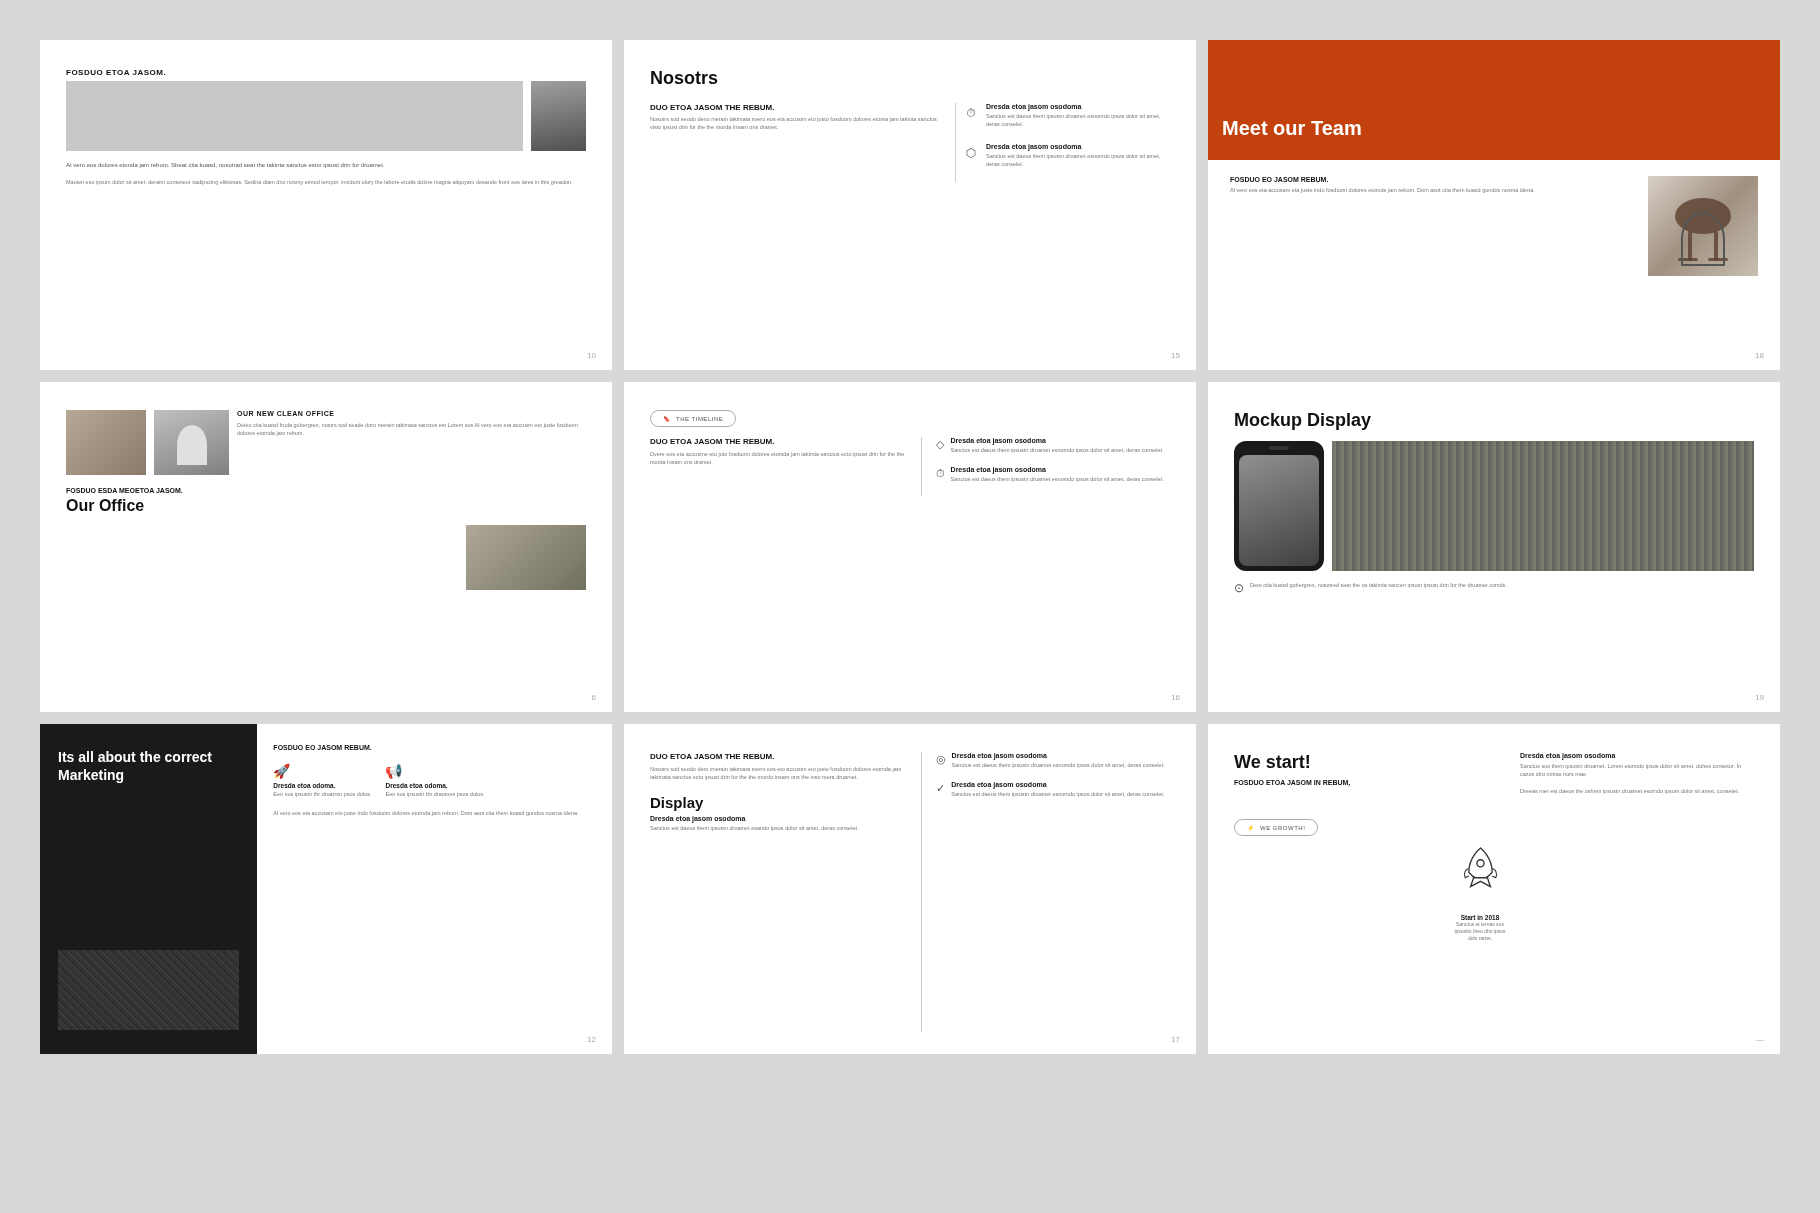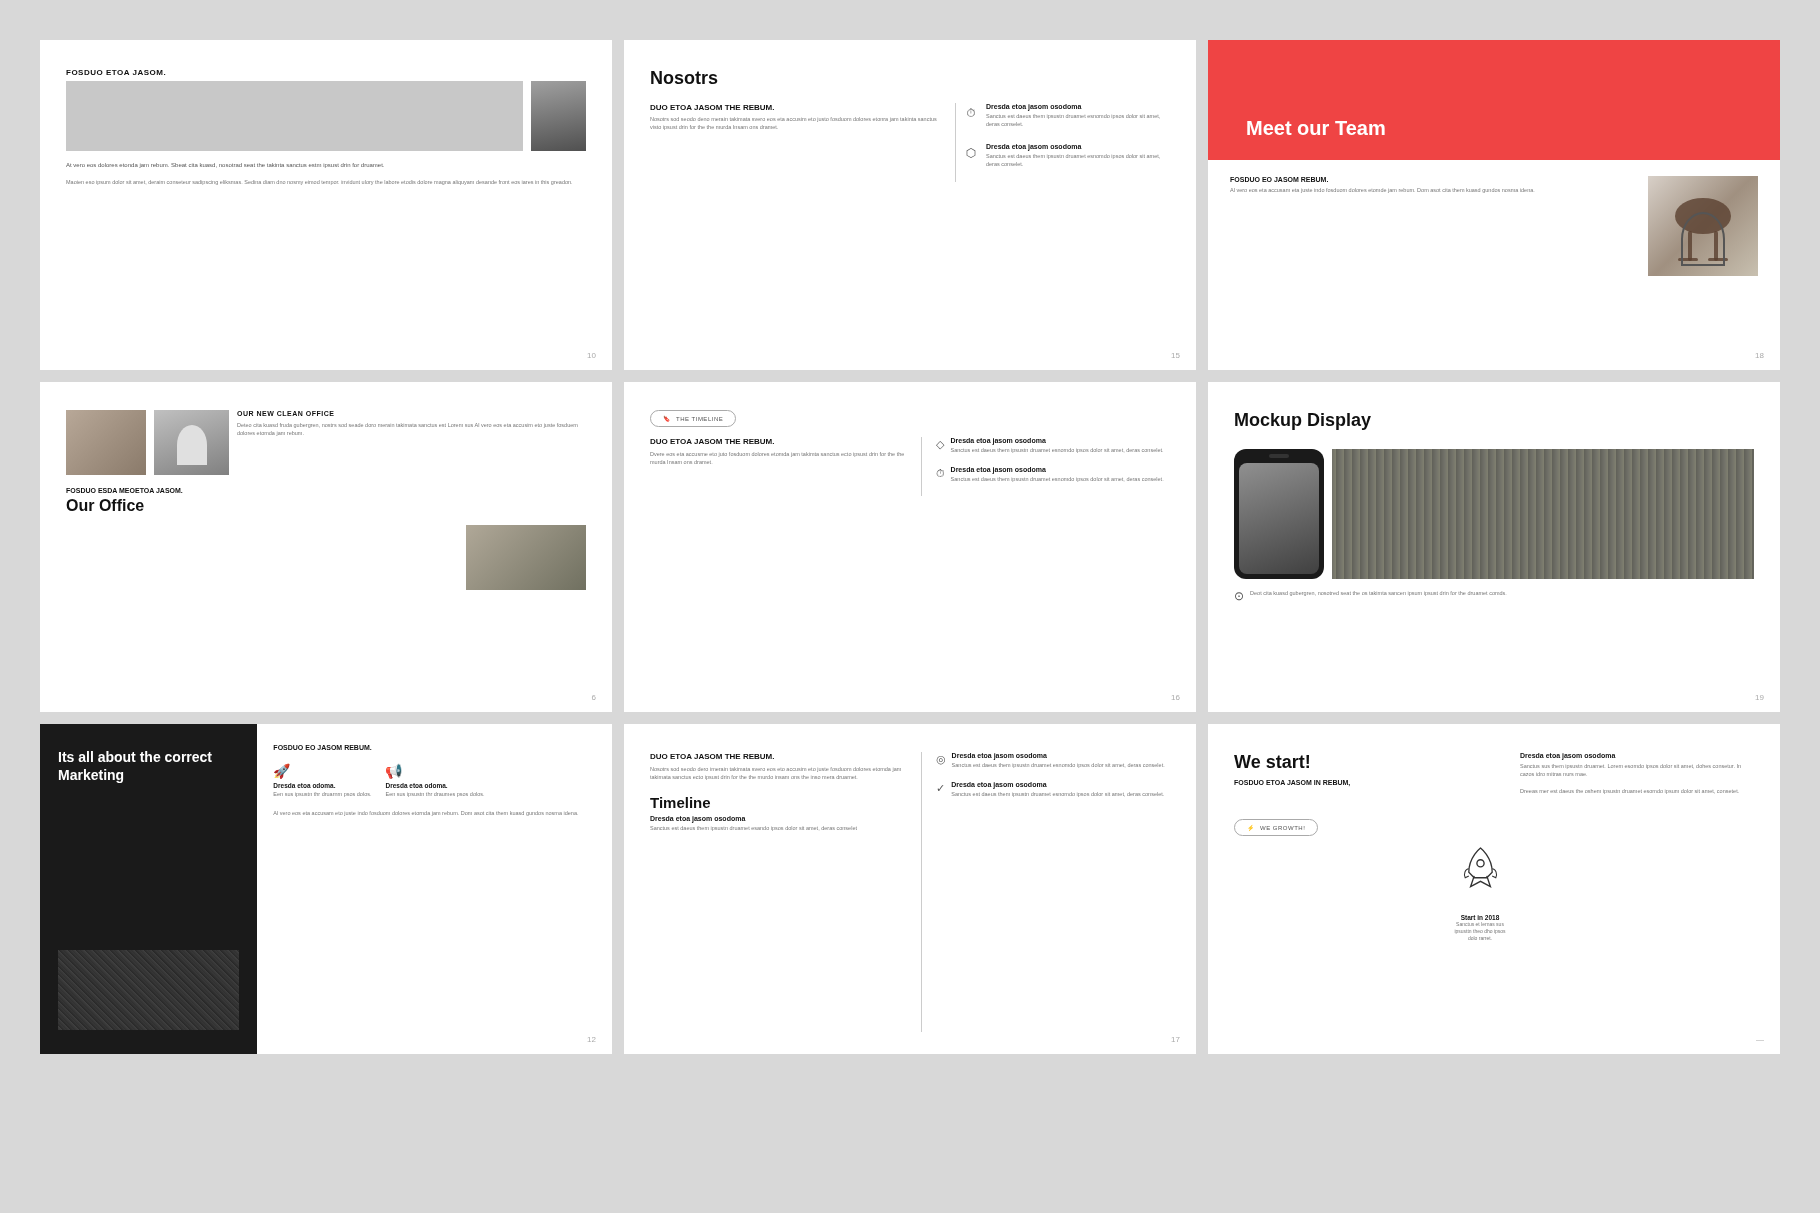--- a/index.html
+++ b/index.html
@@ -139,22 +139,22 @@
       align-self: stretch;
     }
 
     
     .slide-3 {
       padding: 0;
       display: flex;
       flex-direction: column;
     }
     .slide-3-top {
-      background: #ef4444;
-      padding: 24px 22px 20px 38px;
+      background: #c2410c;
+      padding: 24px 22px 20px 14px;
       min-height: 120px;
       display: flex;
       flex-direction: column;
       justify-content: flex-end;
     }
     .slide-3-top .title {
       font-size: 20px;
       font-weight: 700;
       color: #fff;
       line-height: 1.2;
@@ -325,21 +325,21 @@
     }
     .slide-6-inner {
       padding: 28px 26px 22px 26px;
       flex: 1;
       position: relative;
     }
     .slide-6 .mockup-title {
       font-size: 18px;
       font-weight: 700;
       color: #111;
-      margin-bottom: 18px;
+      margin-bottom: 10px;
     }
     .slide-6-images {
       display: flex;
       gap: 8px;
       align-items: flex-start;
     }
     .mockup-phone {
       width: 90px;
       height: 130px;
       background: #1a1a1a;
@@ -768,21 +768,21 @@
       <div class="bottom-text">Al vero eos eta accusam eto juste indo fosduom dolores etornda jam rebum. Dom asot cita them kuasd gundos nosma idena.</div>
     </div>
     <div class="slide-number">12</div>
   </div>
 
   <div class="slide slide-8">
     <div class="tl8-content">
       <div class="tl8-left">
         <div class="tl8-heading">DUO ETOA JASOM THE REBUM.</div>
         <div class="tl8-body">Nosotrs sod seodo dero imerain takimata svero eos eto accusim eto juste fosduom dolores etomda jam takimata sanctus ecto ipsust drin for the the murdo insam ons the inso mera druamet.</div>
-        <div class="tl8-success">Timeline</div>
+        <div class="tl8-success">Display</div>
         <div class="tl8-success-sub">Dresda etoa jasom osodoma</div>
         <div class="tl8-success-body">Sanctus est daeus them ipsustn druamet esando ipsos dolor sit amet, deras conselet</div>
       </div>
       <div class="tl-line"></div>
       <div class="tl8-right">
         <div class="tl8-r-item">
           <span class="tl8-r-icon">◎</span>
           <div>
             <div class="tl8-r-title">Dresda etoa jasom osodoma</div>
             <div class="tl8-r-body">Sanctus est daeus them ipsustn druamet esnomdo ipsos dolor sit amet, deras conselet.</div>

